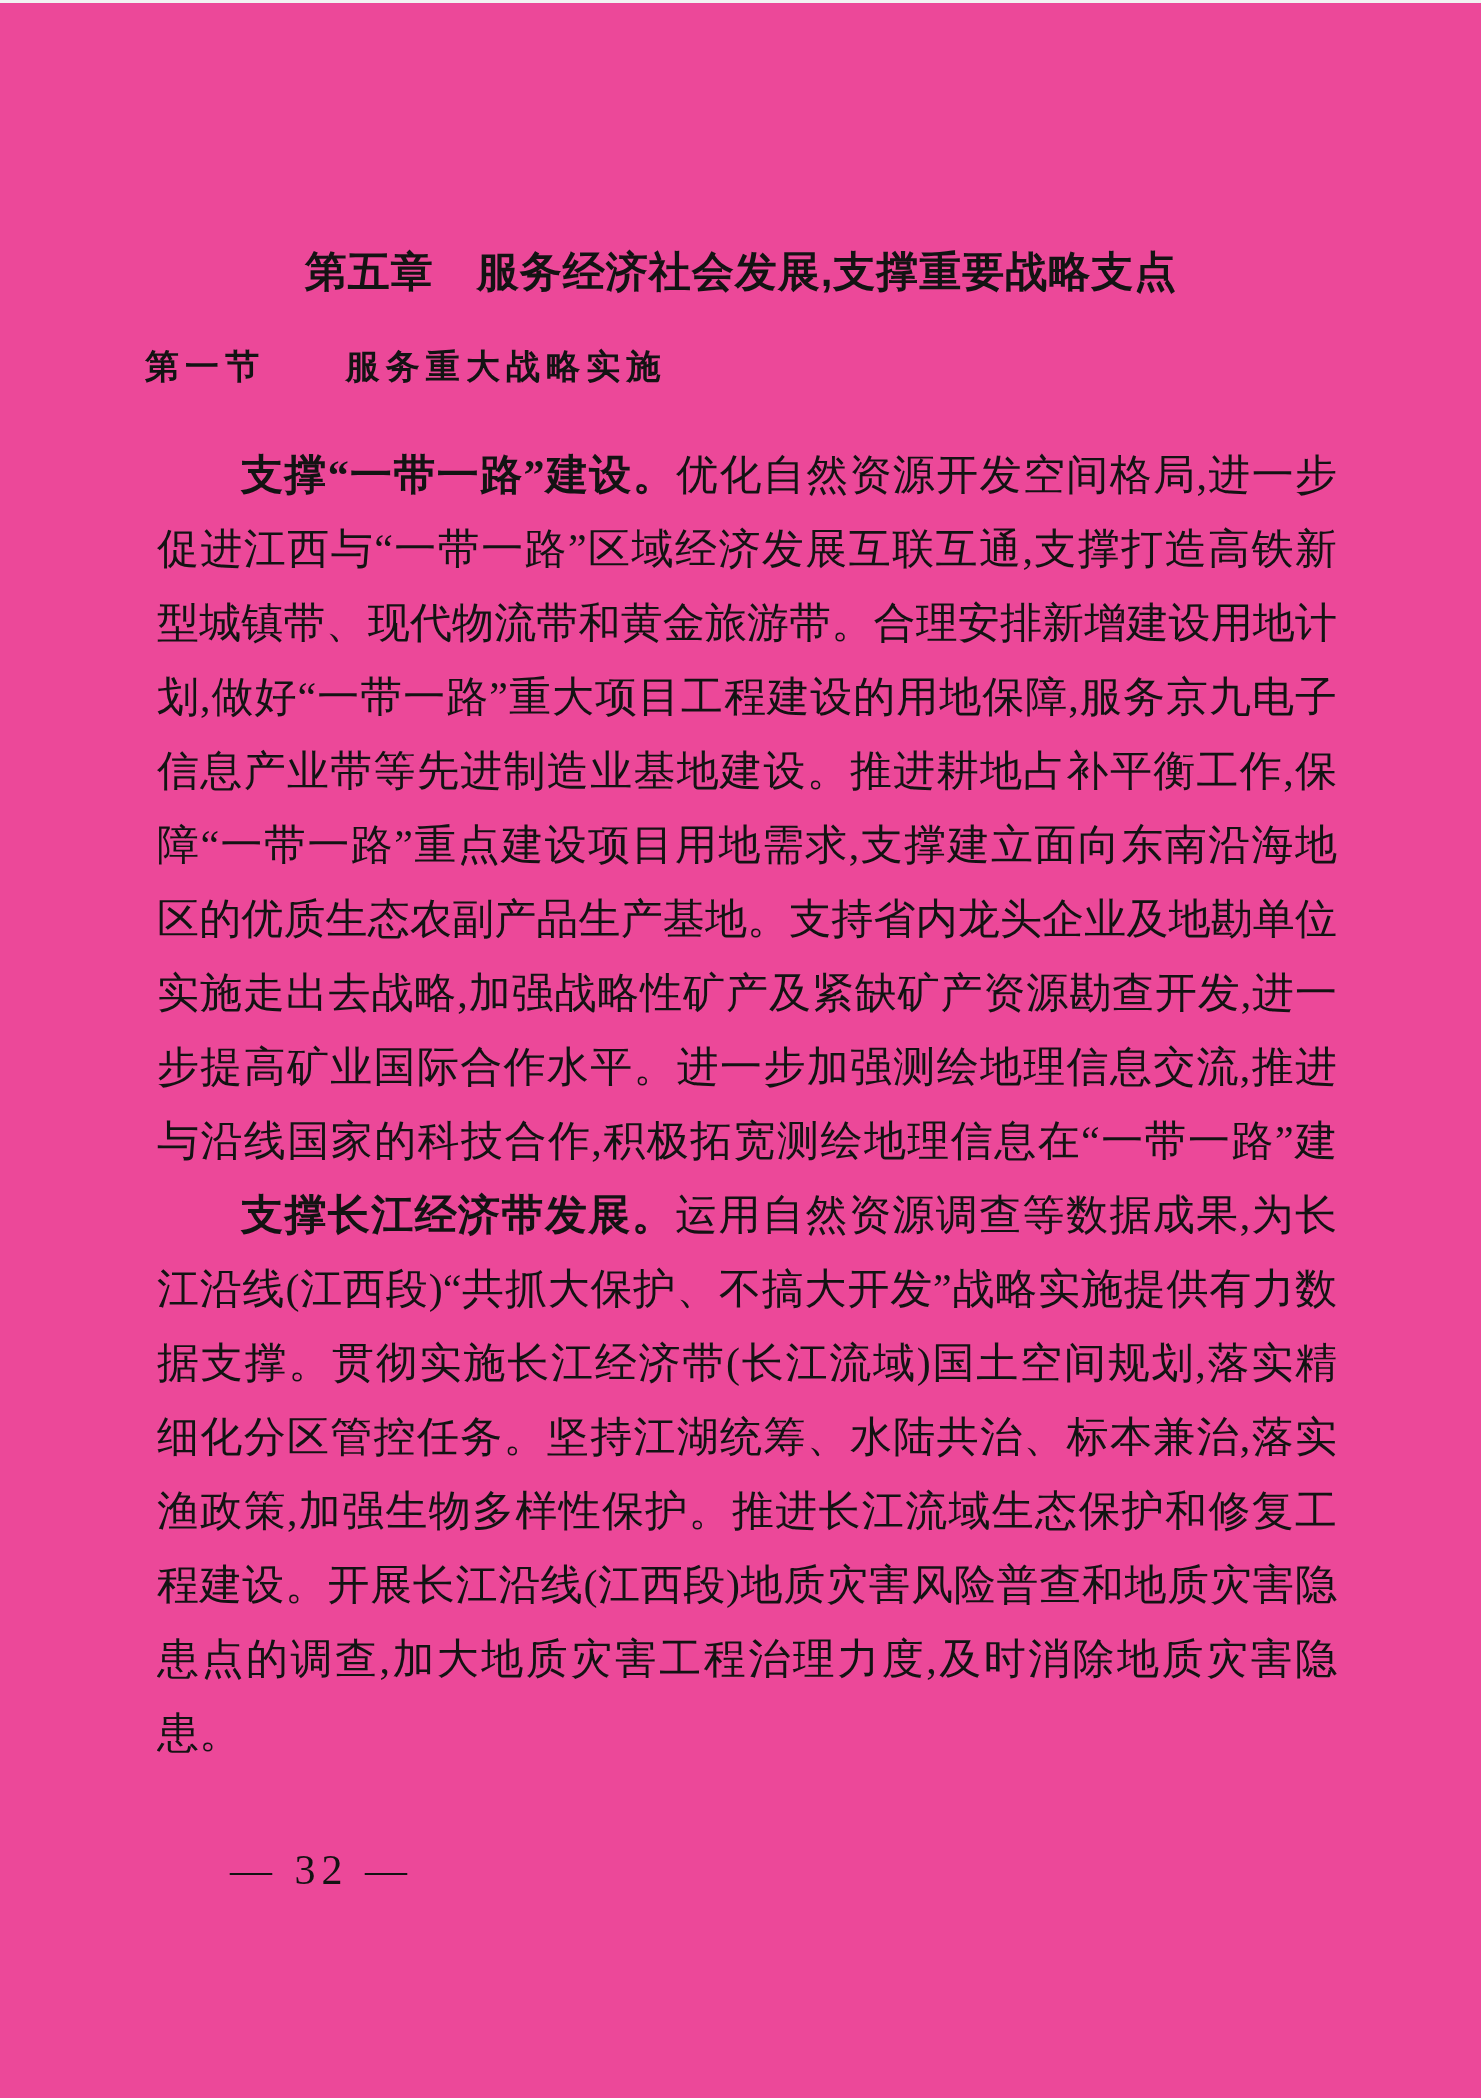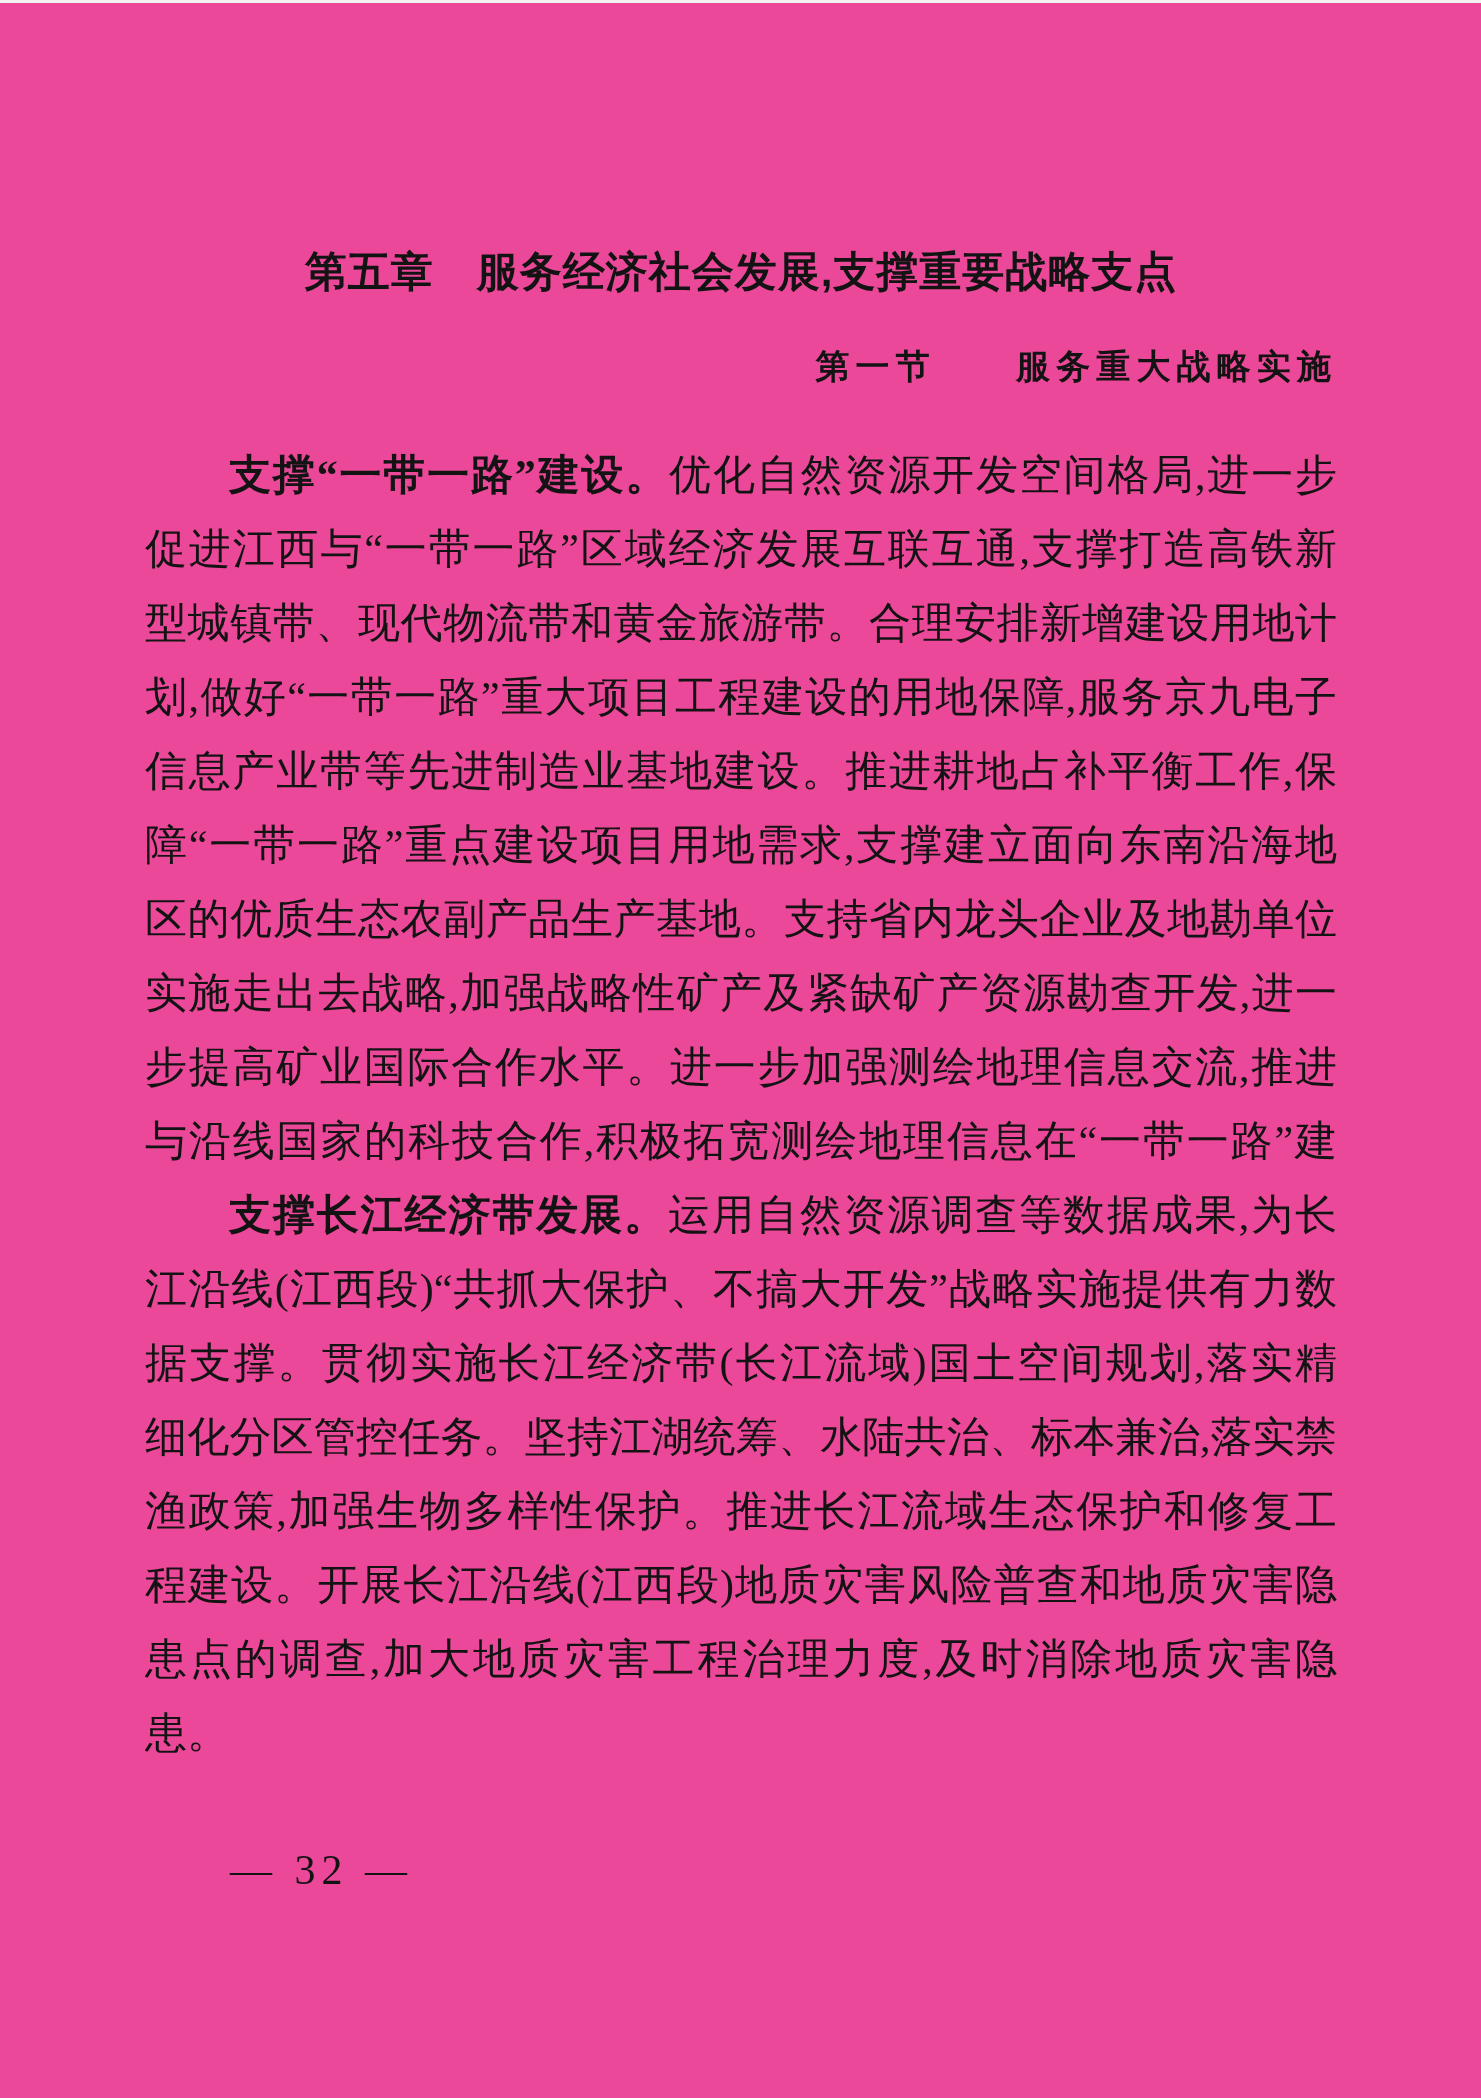--- a/index.html
+++ b/index.html
@@ -31,21 +31,21 @@
     font-weight: bold;
     font-size: 42px;
     letter-spacing: 1px;
     white-space: nowrap;
   }
   .section-title {
     position: absolute;
     left: 145px;
     width: 1192px;
     top: 344px;
-    text-align: right;
+    text-align: left;
     font-family: "Liberation Serif", "DejaVu Serif", serif;
     font-weight: bold;
     font-size: 34px;
     letter-spacing: 0.18em;
     white-space: nowrap;
   }
   .body-text {
     position: absolute;
     left: 145px;
     top: 438px;
@@ -53,20 +53,21 @@
     font-family: "Liberation Serif", "DejaVu Serif", serif;
     font-size: 42px;
   }
   .line {
     height: 74px;
     line-height: 74px;
     text-align: justify;
     text-align-last: justify;
     text-justify: inter-character;
     overflow: hidden;
+    margin-left: 12px;
   }
   .line.indent { padding-left: 84px; }
   .line.last { text-align-last: left; }
   .lead { font-weight: bold; }
   .footer-page-number {
     position: absolute;
     left: 230px;
     top: 1846px;
     font-family: "Liberation Serif", "DejaVu Serif", serif;
     font-size: 42px;

